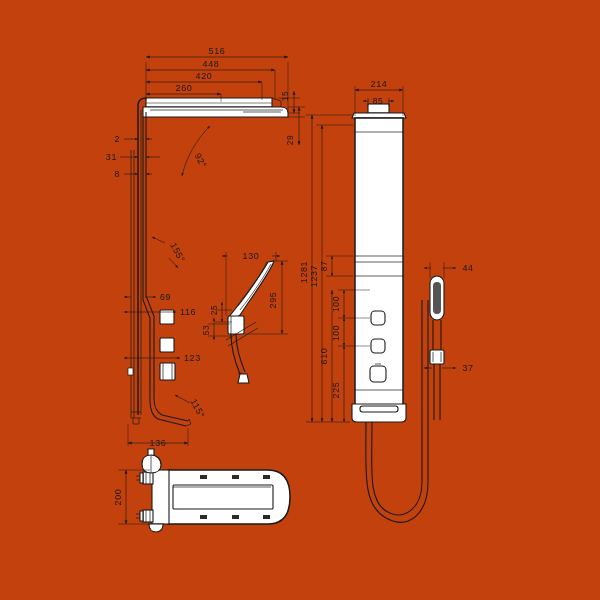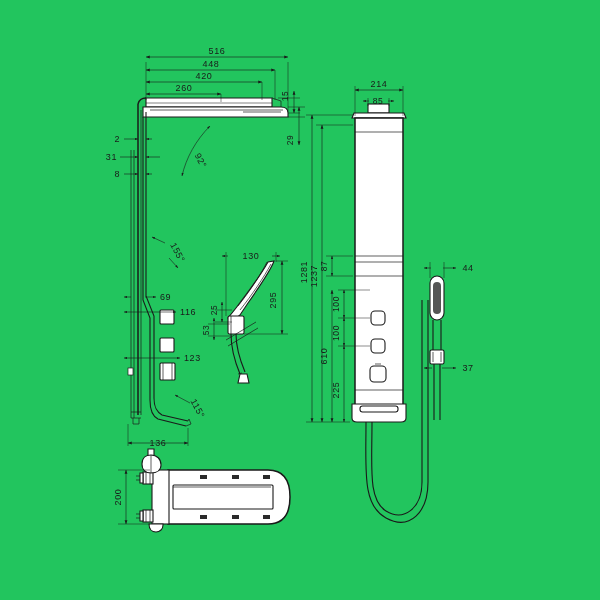--- a/index.html
+++ b/index.html
@@ -1,18 +1,18 @@
 <!DOCTYPE html>
 <html><head>
 <meta charset="utf-8">
 <title>Shower Panel Technical Drawing</title>
 <style>
   html,body{margin:0;padding:0;background:#ffffff;}
   body{font-family:"Liberation Sans",sans-serif;}
-  #sheet{position:relative;width:600px;height:600px;background:#22c55e;overflow:hidden;text-align:right;}
+  #sheet{position:relative;width:600px;height:600px;background:#c2410c;overflow:hidden;text-align:right;}
   #sheet svg{position:absolute;left:0;top:0;}
   .dimtxt{font-family:"Liberation Sans",sans-serif;font-size:9px;fill:#1a1a1a;letter-spacing:0.6px;}
   .dimtxt.small{font-size:8.5px;}
   .ln{stroke:#1a1a1a;fill:none;}
   .thick{stroke-width:1.5;}
   .med{stroke-width:1.1;}
   .thin{stroke-width:0.7;}
   .xthin{stroke-width:0.55;}
   .dim{stroke:#1a1a1a;stroke-width:0.6;fill:none;}
   .ext{stroke:#1a1a1a;stroke-width:0.5;fill:none;}

